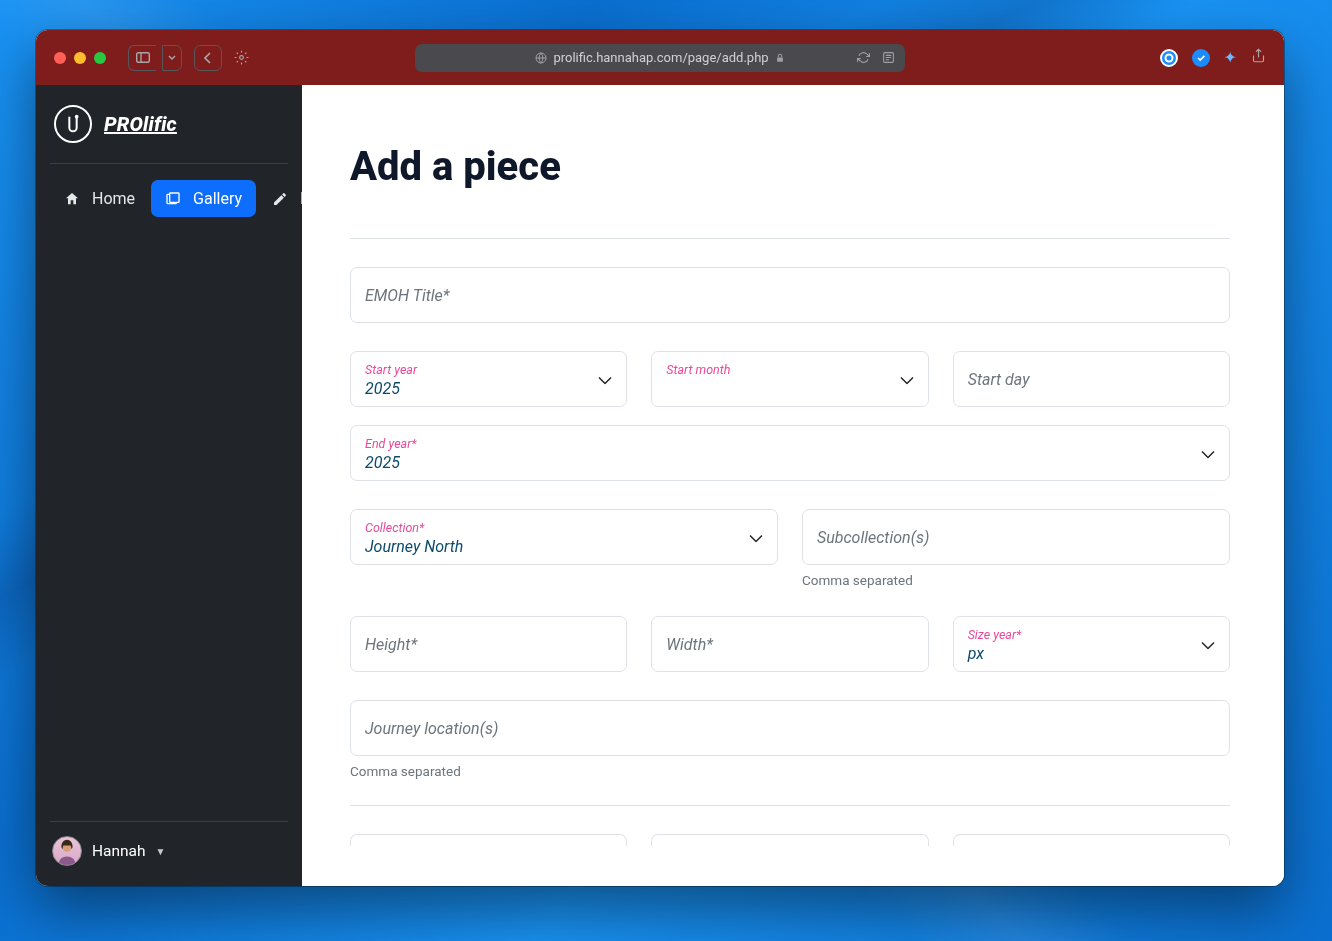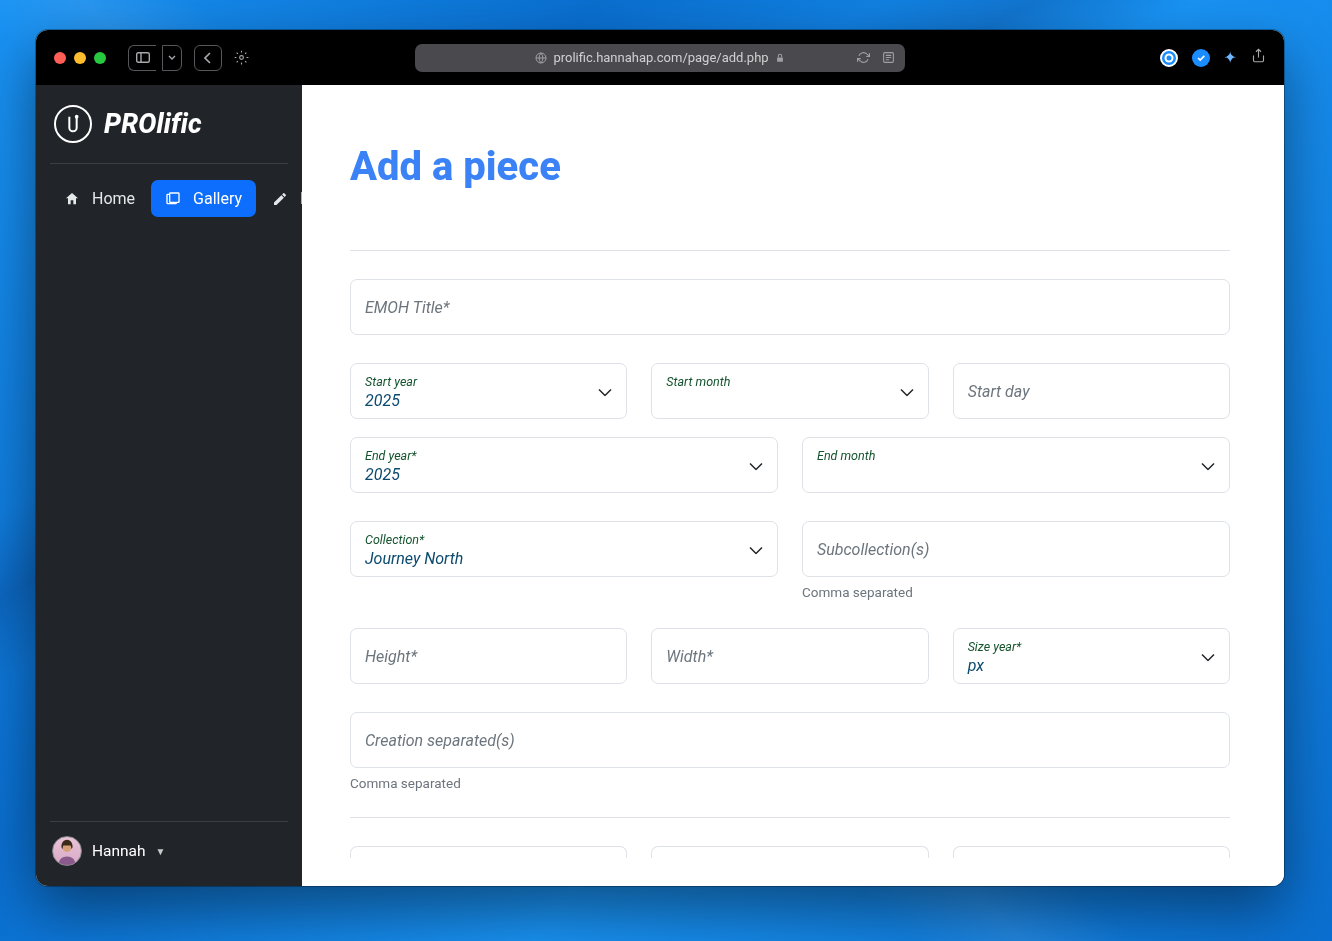--- a/index.html
+++ b/index.html
@@ -34,21 +34,21 @@
       height: 856px;
       background: #fff;
       border-radius: 12px;
       overflow: hidden;
       box-shadow: 0 25px 60px rgba(0,0,0,0.45), 0 0 0 1px rgba(0,0,0,0.3);
       display: flex;
       flex-direction: column;
     }
     .titlebar {
       height: 55px;
-      background: #000000;
+      background: #7f1d1d;
       display: flex;
       align-items: center;
       padding: 0 18px;
       gap: 8px;
       position: relative;
       flex-shrink: 0;
     }
     .traffic-lights { display: flex; gap: 8px; }
     .traffic-light { width: 12px; height: 12px; border-radius: 50%; }
     .tl-red { background: #ff5f57; }
@@ -121,21 +121,21 @@
       align-items: center;
       gap: 12px;
       padding: 6px 4px 18px 4px;
     }
     .brand-logo {
       width: 38px; height: 38px;
       border: 2.5px solid #fff;
       border-radius: 50%;
       display: flex; align-items:center; justify-content:center;
     }
-    .brand-name { font-size: 27px; font-weight: 800; font-style: italic; letter-spacing: 0.2px; }
+    .brand-name { font-size: 20px; font-weight: 800; font-style: italic; letter-spacing: 0.2px; text-decoration: underline; }
     .sidebar-divider { height: 1px; background: #3a3f45; margin: 2px 0 16px 0; }
     .nav { display: flex; gap: 2px; }
     .nav-item {
       display: flex; align-items: center; gap: 12px;
       padding: 9px 14px;
       border-radius: 7px;
       color: #e6e7e9;
       font-size: 16px;
       cursor: pointer;
     }
@@ -149,22 +149,22 @@
 
     .main {
       flex: 1;
       background: #fff;
       overflow-y: auto;
       padding: 58px 48px 40px 48px;
     }
     .page-title {
       font-size: 40px;
       font-weight: 800;
-      color: #3b82f6;
-      margin-bottom: 60px;
+      color: #0f172a;
+      margin-bottom: 48px;
     }
     .hr { height: 1px; background: #dee2e6; margin-bottom: 28px; }
 
     .form-row { display: flex; gap: 24px; margin-bottom: 28px; }
     .form-row.tight { margin-bottom: 18px; }
     .form-col { flex: 1; display: flex; flex-direction: column; }
     .form-field {
       position: relative;
       border: 1px solid #dee2e6;
       border-radius: 7px;
@@ -172,21 +172,21 @@
       min-height: 56px;
       display: flex;
       flex-direction: column;
       justify-content: center;
       padding: 0 14px;
       font-style: italic;
     }
     .form-field.filled { padding: 7px 14px 6px 14px; }
     .field-label-float {
       font-size: 12.5px;
-      color: #14532d;
+      color: #ec4899;
       line-height: 1.2;
       margin-bottom: 2px;
     }
     .field-value { font-size: 16px; color: #0c4a6e; }
     .field-placeholder { font-size: 16px; color: #6c757d; }
     .field-chevron {
       position: absolute;
       right: 14px;
       top: 50%;
       transform: translateY(-50%);
@@ -381,31 +381,20 @@
             <div class="form-field filled">
               <span class="field-label-float">End year*</span>
               <span class="field-value">2025</span>
               <span class="field-chevron">
                 <svg width="14" height="8" viewBox="0 0 14 8" fill="none" stroke="currentColor" stroke-width="1.5">
                     <path d="M1 1l6 6 6-6"></path>
                   </svg>
               </span>
             </div>
           </div>
-          <div class="form-col">
-            <div class="form-field filled">
-              <span class="field-label-float">End month</span>
-              <span class="field-value">&nbsp;</span>
-              <span class="field-chevron">
-                <svg width="14" height="8" viewBox="0 0 14 8" fill="none" stroke="currentColor" stroke-width="1.5">
-                    <path d="M1 1l6 6 6-6"></path>
-                  </svg>
-              </span>
-            </div>
-          </div>
         </div>
 
         <div class="form-row">
           <div class="form-col">
             <div class="form-field filled">
               <span class="field-label-float">Collection*</span>
               <span class="field-value">Journey North</span>
               <span class="field-chevron">
                 <svg width="14" height="8" viewBox="0 0 14 8" fill="none" stroke="currentColor" stroke-width="1.5">
                     <path d="M1 1l6 6 6-6"></path>
@@ -441,21 +430,21 @@
                     <path d="M1 1l6 6 6-6"></path>
                   </svg>
               </span>
             </div>
           </div>
         </div>
 
         <div class="form-row" style="margin-bottom:8px;">
           <div class="form-col">
             <div class="form-field">
-              <span class="field-placeholder">Creation separated(s)</span>
+              <span class="field-placeholder">Journey location(s)</span>
             </div>
             <span class="helper-text">Comma separated</span>
           </div>
         </div>
 
         <div class="hr" style="margin-top:26px; margin-bottom: 28px;"></div>
 
         <div class="form-row" style="margin-bottom:0;">
           <div class="form-col">
             <div class="form-field" style="min-height: 12px; border-bottom:none; border-bottom-left-radius:0; border-bottom-right-radius:0;"></div>

